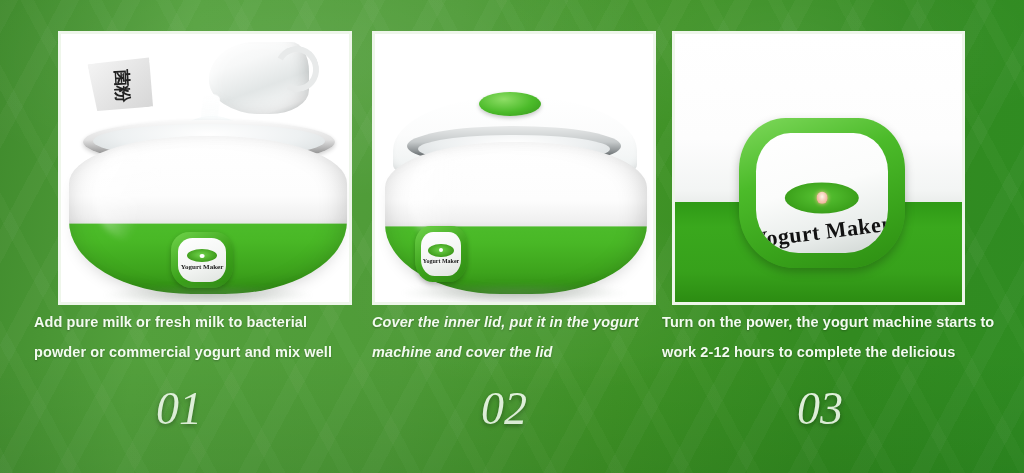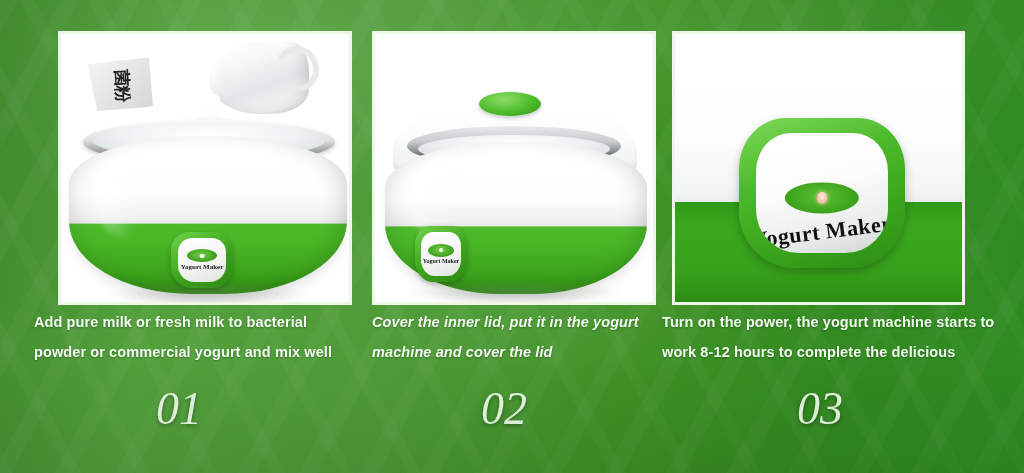--- a/index.html
+++ b/index.html
@@ -323,19 +323,19 @@
               <i></i>
             </div>
           <div class="p3-brand">Yogurt Maker</div>
         </div>
       </div>
     </div>
   </div>
 
   <div class="caption" style="left:34px; top:307px; width:326px;">Add pure milk or fresh milk to bacterial powder or commercial yogurt and mix well</div>
   <div class="caption" style="left:372px; top:307px; width:286px;font-style:italic;">Cover the inner lid, put it in the yogurt machine and cover the lid</div>
-  <div class="caption" style="left:662px; top:307px; width:340px;">Turn on the power, the yogurt machine starts to work 8-12 hours to complete the delicious</div>
+  <div class="caption" style="left:662px; top:307px; width:340px;">Turn on the power, the yogurt machine starts to work 2-12 hours to complete the delicious</div>
 
   <div class="stepnum" style="left:156px; top:386px;">01</div>
   <div class="stepnum" style="left:481px; top:386px;">02</div>
   <div class="stepnum" style="left:797px; top:386px;">03</div>
 
 </div>
 
 </body></html>

